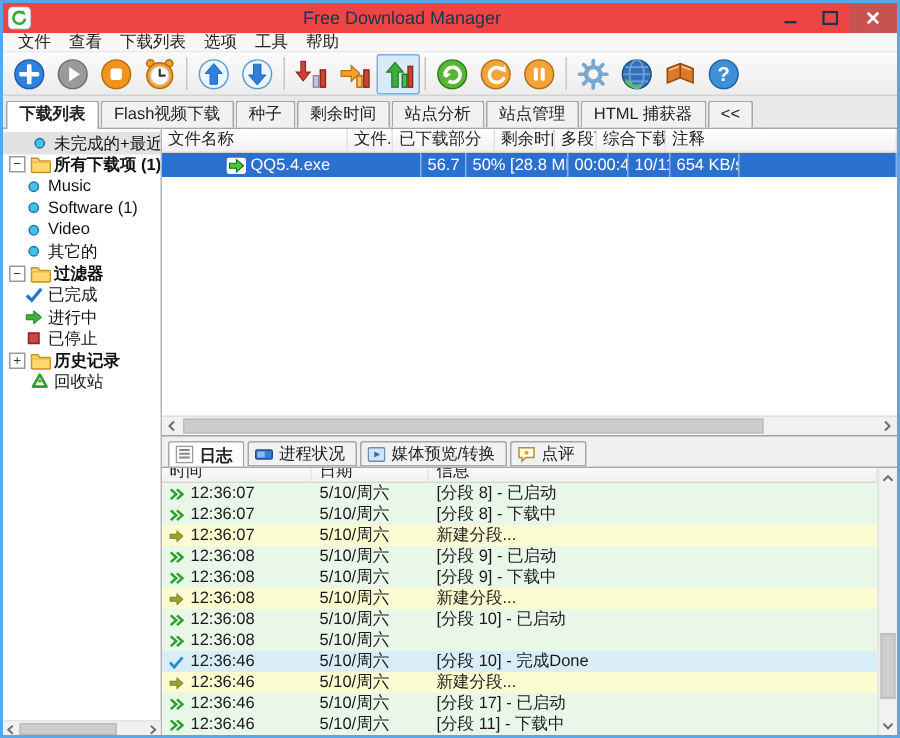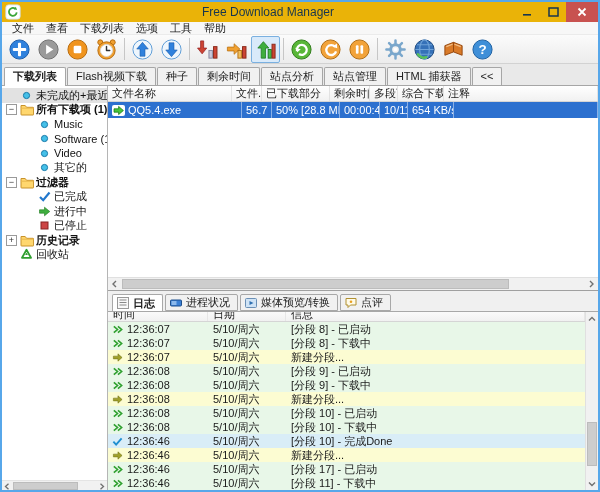--- a/index.html
+++ b/index.html
@@ -1,20 +1,20 @@
 <!DOCTYPE html>
 <html><head>
 <meta charset="utf-8">
 <style>
   * { margin:0; padding:0; box-sizing:border-box; }
   html,body { width:600px; height:492px; background:#d6d6d6; font-family:"Liberation Sans","DejaVu Sans",sans-serif; }
   .window { width:600px; height:492px; border:2px solid #57a7ea; display:flex; flex-direction:column; background:#f0f0f0; overflow:hidden; }
 
   
-  .titlebar { height:20px; background:#eab308; display:flex; align-items:center; flex:0 0 auto; }
+  .titlebar { height:20px; background:#ef4444; display:flex; align-items:center; flex:0 0 auto; }
   .app-logo { width:18px; height:18px; margin-left:2px; display:flex; align-items:center; justify-content:center; }
   .title-text { flex:1; text-align:center; font-size:12px; color:#17364f; line-height:20px; }
   .win-controls { display:flex; height:20px; align-items:stretch; }
   .win-btn { width:26px; display:flex; align-items:center; justify-content:center; cursor:default; }
   .win-btn.close { width:32px; background:#c85250; }
 
   
   .menubar { height:13px; background:#f7f7f7; display:flex; align-items:center; padding-left:4px; border-bottom:1px solid #ebebeb; flex:0 0 auto; }
   .menu-item { font-size:11px; color:#222; padding:0 6px; line-height:13px; }
 
@@ -32,31 +32,31 @@
   
   .content { flex:1; display:flex; min-height:0; }
 
   
   .tree-panel { width:106px; flex:0 0 auto; background:#fff; border-right:1px solid #b5b5b5; display:flex; flex-direction:column; }
   .tree-list { flex:1; overflow:hidden; padding-top:2px; }
   .tree-row { height:14.5px; display:flex; align-items:center; font-size:11px; color:#111; white-space:nowrap; }
   .tree-row .lbl { overflow:hidden; text-overflow:clip; }
   .tree-row.bold .lbl { font-weight:bold; }
   .tree-row.selected { background:#e2e2e2; }
-  .tree-indent0 { padding-left:4px; } .tree-indent1 { padding-left:22px; }
+  .tree-indent0 { padding-left:4px; } .tree-indent1 { }
   .expander { width:11px; height:11px; flex:0 0 auto; margin-right:2px; border:1px solid #9a9a9a; background:#fff; font-size:9px; line-height:9px; text-align:center; color:#333; }
   .exp-spacer { width:13px; flex:0 0 auto; }
   .tree-ic { width:15px; flex:0 0 auto; display:flex; align-items:center; justify-content:center; margin-right:2px; }
 
   
   .main-panel { flex:1; display:flex; flex-direction:column; min-width:0; }
   .dl-section { height:204px; flex:0 0 auto; background:#fff; display:flex; flex-direction:column; }
   .dl-header { height:16px; display:flex; background:linear-gradient(#ffffff,#f1f1f1); border-bottom:1px solid #d5d5d5; flex:0 0 auto; }
   .dl-hcell { font-size:11px; line-height:15px; color:#222; padding-left:4px; border-right:1px solid #e2e2e2; overflow:hidden; white-space:nowrap; flex:0 0 auto; }
-  .dl-row { height:16px; display:flex; background:#2c70cf; color:#fff; flex:0 0 auto; align-items:center; }
+  .dl-row { height:16px; display:flex; background:#2c70cf; color:#fff; flex:0 0 auto; align-items:center;padding-left:39px; }
   .dl-cell { font-size:11px; line-height:16px; padding-left:4px; border-right:1px solid rgba(255,255,255,.45); overflow:hidden; white-space:nowrap; flex:0 0 auto; height:16px; display:flex; align-items:center; }
   .dl-empty { flex:1; background:#fff; }
   .row-ic { width:13px; height:11px; margin-right:3px; flex:0 0 auto; display:flex; align-items:center; }
 
   
   .hscroll { height:13px; background:#f1f1f1; position:relative; flex:0 0 auto; border-top:1px solid #e0e0e0; }
   .hscroll .arr { position:absolute; top:0; width:13px; height:12px; display:flex; align-items:center; justify-content:center; }
   .hscroll .arr.left { left:0; } .hscroll .arr.right { right:0; }
   .hscroll .thumb { position:absolute; top:1px; height:10px; background:#cdcdcd; border:1px solid #bcbcbc; }
   .tree-hscroll { height:10px; background:#f1f1f1; position:relative; flex:0 0 auto; border-top:1px solid #e4e4e4; }
@@ -623,21 +623,20 @@
                 <div class="log-row running">
                   <div class="log-cell time">
                     <span class="ic">
                       <svg width="11" height="11" viewBox="0 0 12 12">
                         <path d="M2 2.5 L6 6 2 9.5 M6.5 2.5 L10.5 6 6.5 9.5" stroke="#2fa02f" stroke-width="1.8" fill="none"></path>
                       </svg>
                     </span>
                     <span>12:36:08</span>
                   </div>
                   <div class="log-cell">5/10/周六</div>
-                  <div class="log-cell">[分段 10] - 下载中</div>
                 </div>
                 <div class="log-row done">
                   <div class="log-cell time">
                     <span class="ic">
                       <svg width="11" height="11" viewBox="0 0 12 12">
                         <path d="M1.5 6.2 l3 3.3 L10.5 2.5" stroke="#1f8fd0" stroke-width="2" fill="none"></path>
                       </svg>
                     </span>
                     <span>12:36:46</span>
                   </div>

